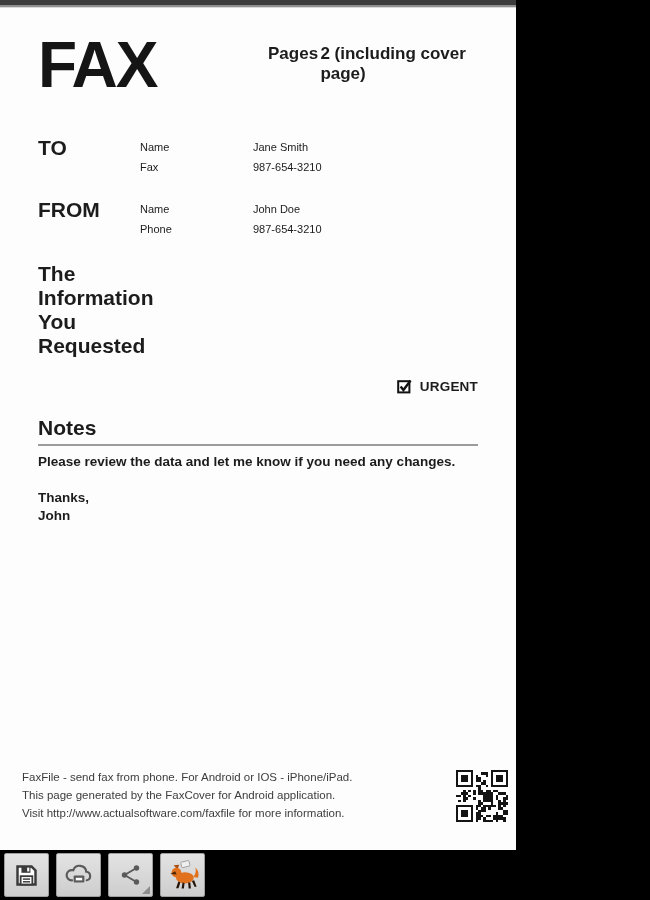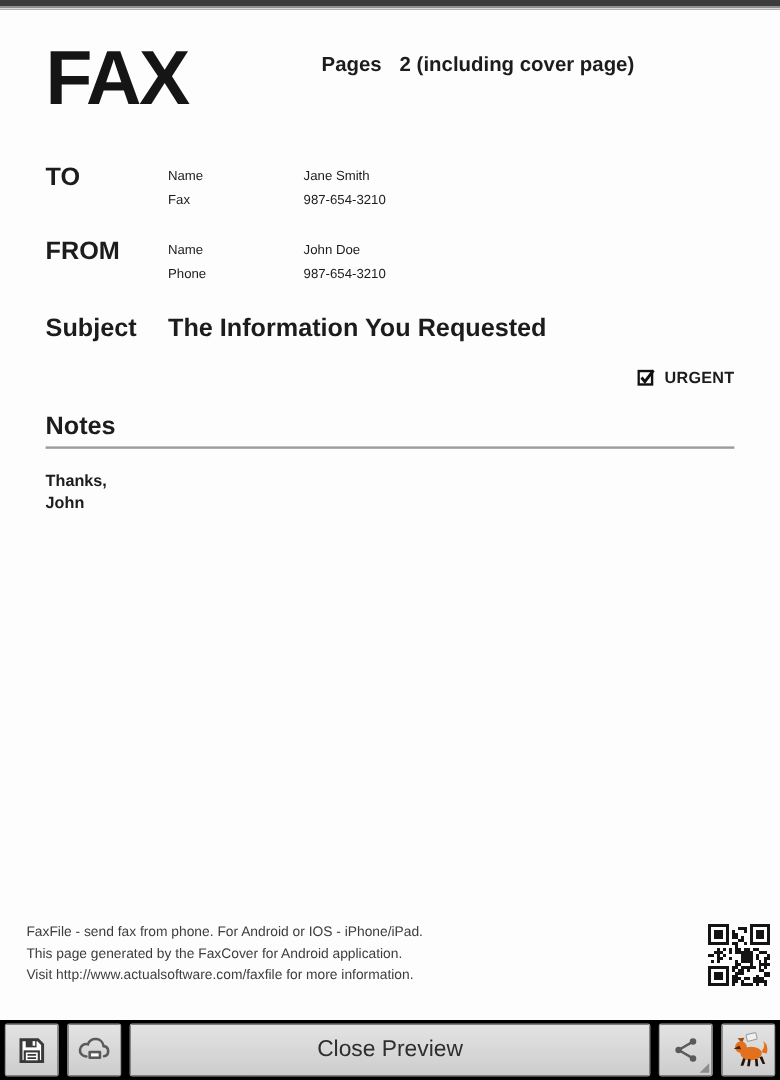--- a/index.html
+++ b/index.html
@@ -1,21 +1,21 @@
 <!DOCTYPE html>
 <html><head>
 <meta charset="utf-8">
 <style>
   html,body { margin:0; padding:0; }
   body {
     width:650px; height:900px; background:#000;
     font-family:"Liberation Sans", sans-serif;
     -webkit-font-smoothing:antialiased;
   }
-  .screen { width:650px; height:900px; display:flex; flex-direction:column; overflow:hidden; }
+  .screen { width:516px; height:900px; display:flex; flex-direction:column; overflow:hidden; }
 
   
   .top-edge { height:8px; flex:0 0 8px;
     background:linear-gradient(#3c3c3c 0 60%, #8f8f8f 60% 84%, #d9d9d9 84% 100%); }
 
   
   .page {
     position:relative; flex:1; background:#fdfdfd; color:#1c1c1c;
     padding:0 38px; box-sizing:border-box; overflow:hidden;
   }
@@ -104,36 +104,36 @@
           <span class="field-value">John Doe</span>
         </div>
         <div class="field-row">
           <span class="field-label">Phone</span>
           <span class="field-value">987-654-3210</span>
         </div>
       </div>
     </div>
 
     <div class="subject-row">
-      <div class="subject-label">Subject</div>
       <div class="subject-value">The Information You Requested</div>
     </div>
 
     <div class="urgent-row">
       <span class="checkbox">
         <svg viewBox="0 0 15 15" width="15" height="15">
           <rect x="1.2" y="2.2" width="11.2" height="11.2" fill="none" stroke="#111" stroke-width="2"></rect>
           <path d="M3.6 7.6 L6.4 11 L13.6 1.6" stroke="#111" stroke-width="2.4" fill="none"></path>
         </svg>
       </span>
       <span class="urgent-label">URGENT</span>
     </div>
 
     <div class="notes-heading">Notes</div>
     <hr class="notes-rule">
+    <div class="notes-body">Please review the data and let me know if you need any changes.</div>
     <div class="notes-signoff">
       <div>Thanks,</div>
       <div>John</div>
     </div>
 
     <div class="page-footer">
       <div class="footer-lines">
         <div>FaxFile - send fax from phone. For Android or IOS - iPhone/iPad.</div>
         <div>This page generated by the FaxCover for Android application.</div>
         <div>Visit http://www.actualsoftware.com/faxfile for more information.</div>
@@ -295,21 +295,20 @@
     <button class="tb-btn icon-btn">
       <span>
         <svg viewBox="0 0 28 24" width="30" height="26">
           <path d="M7.5 17 a4.8 4.8 0 1 1 1.1-9.4 A6.3 6.3 0 0 1 20.8 9 a4 4 0 0 1 .4 7.9" fill="none" stroke="#5a5a5a" stroke-width="2" stroke-linecap="round"></path>
           <rect x="9" y="12.5" width="10" height="6.5" rx="1" fill="#5a5a5a"></rect>
           <rect x="11" y="14.6" width="6" height="2.4" fill="#fff"></rect>
         </svg>
       </span>
     </button>
 
-    <button class="tb-btn close-btn">Close Preview</button>
 
     <button class="tb-btn icon-btn share-btn">
       <span>
         <svg viewBox="0 0 24 24" width="24" height="24">
           <path d="M5.5 12 L17.5 5 M5.5 12 L17.5 19" stroke="#5a5a5a" stroke-width="2"></path>
           <circle cx="17.5" cy="5" r="2.7" fill="#5a5a5a"></circle>
           <circle cx="5.5" cy="12" r="2.7" fill="#5a5a5a"></circle>
           <circle cx="17.5" cy="19" r="2.7" fill="#5a5a5a"></circle>
         </svg>
       </span>

